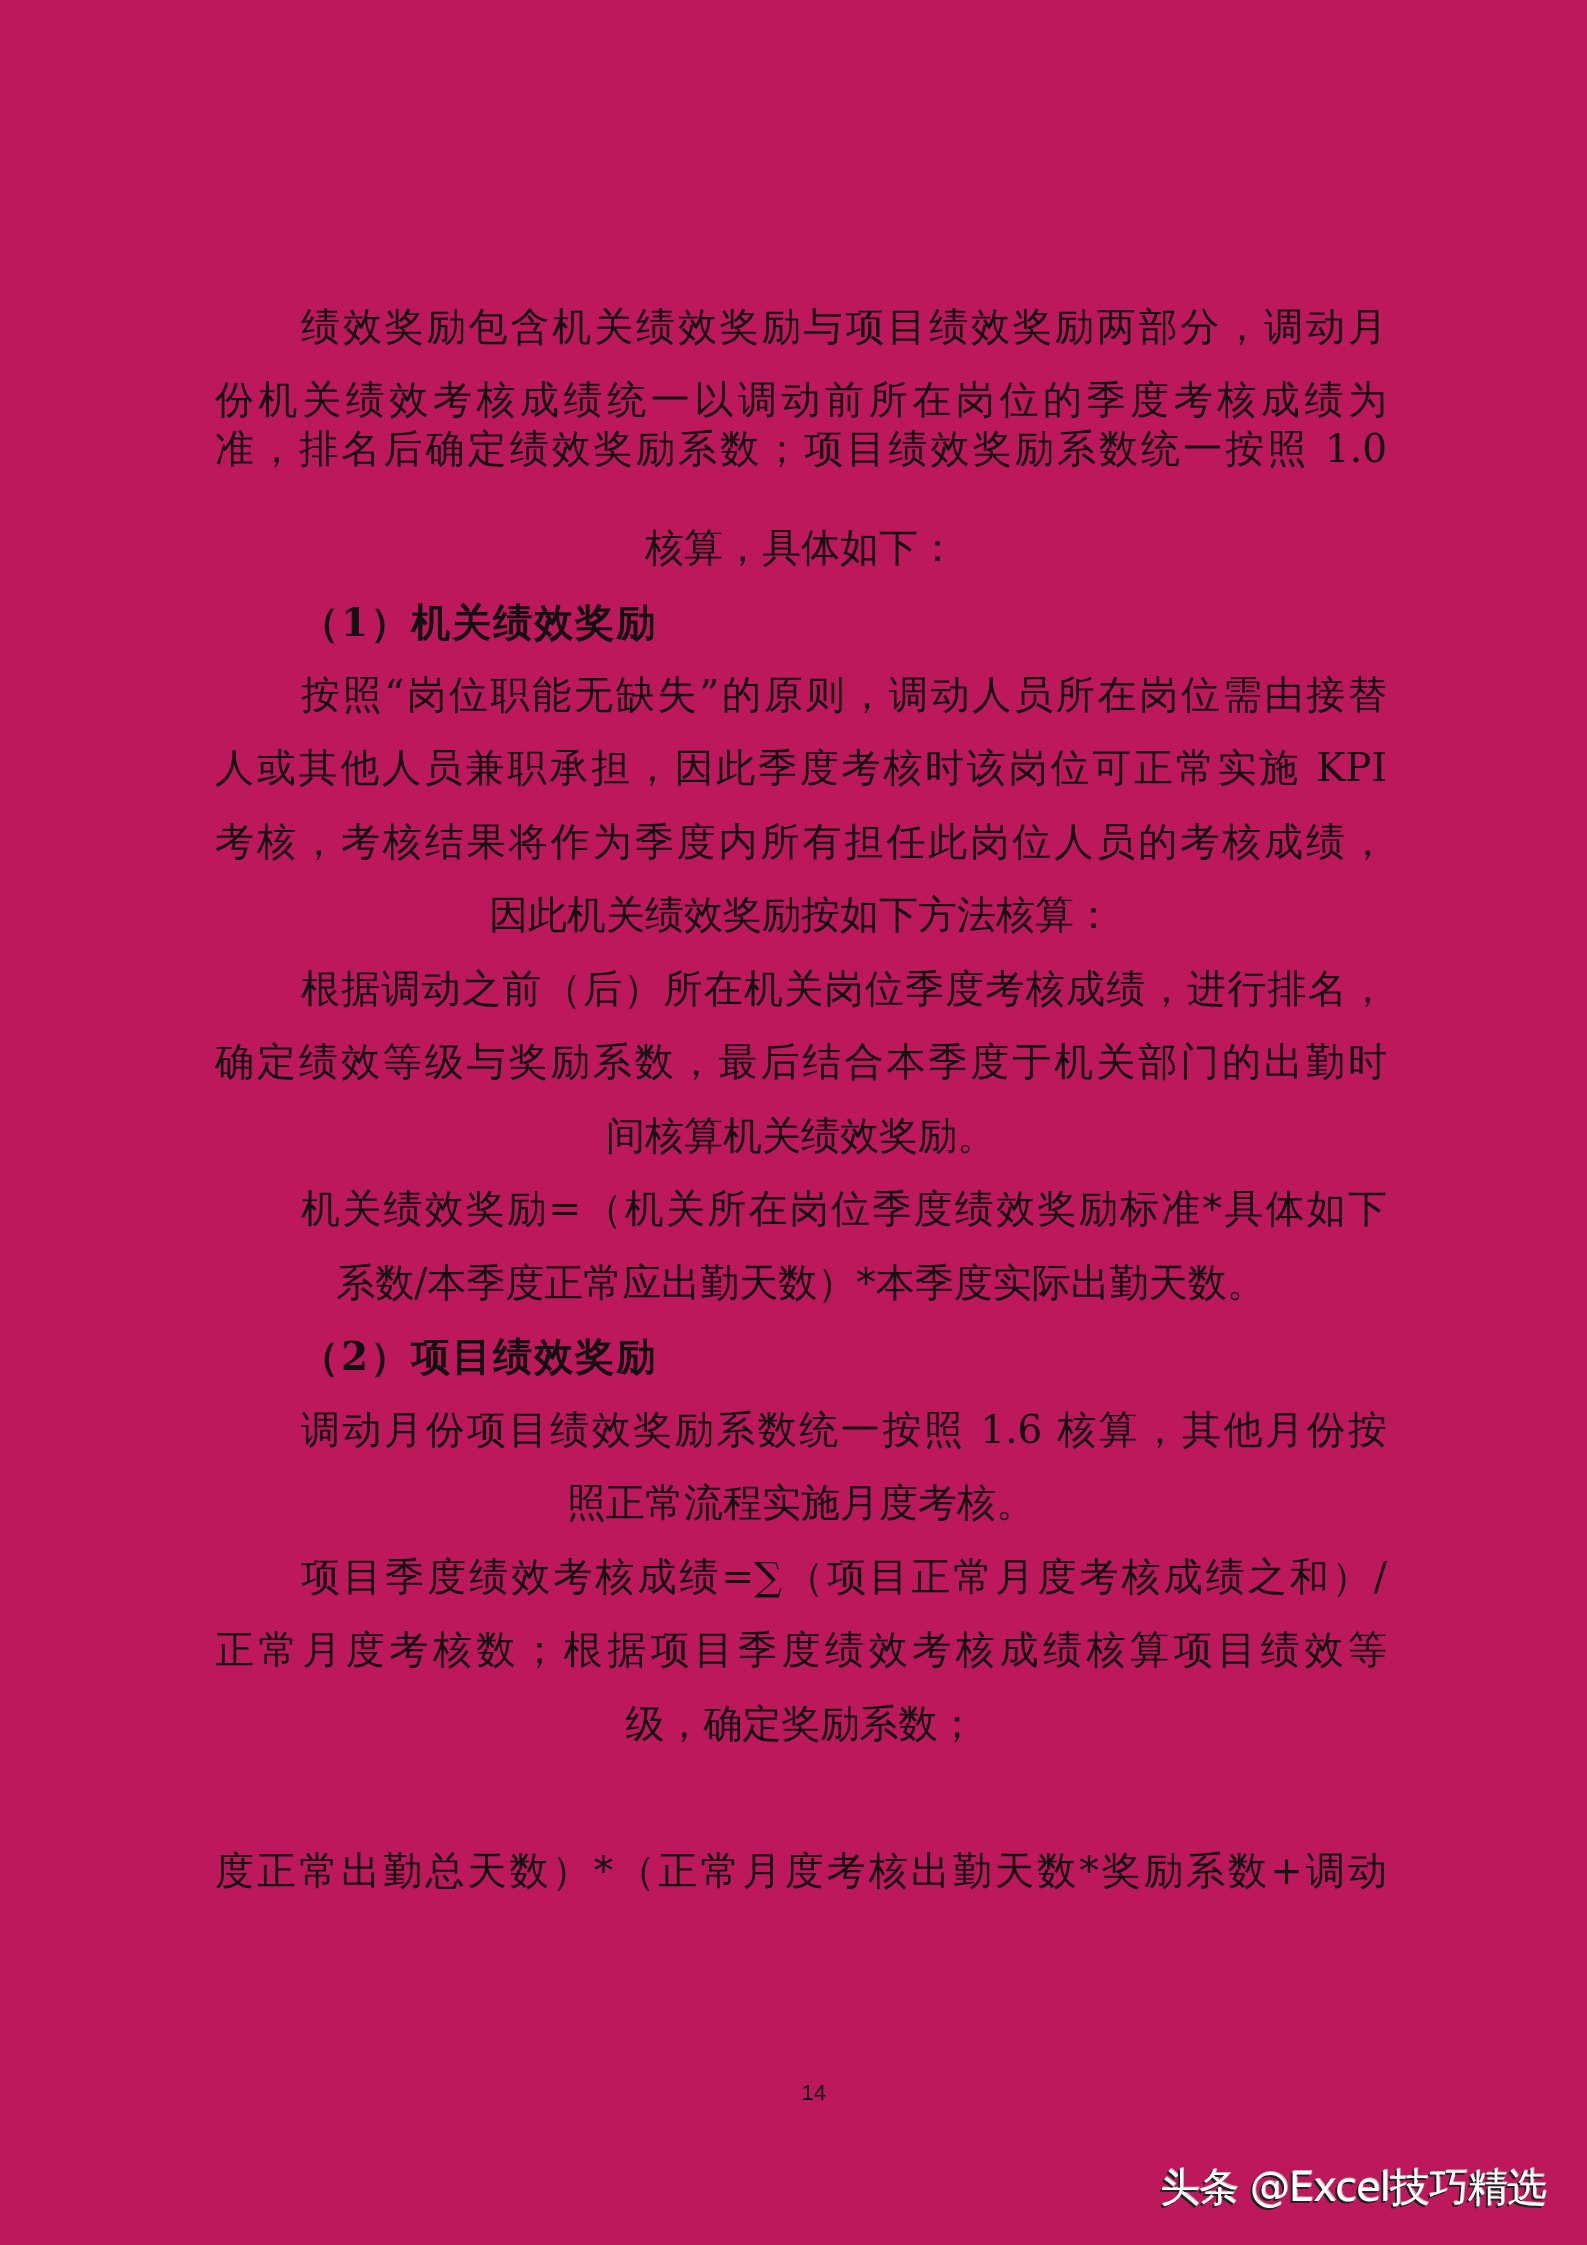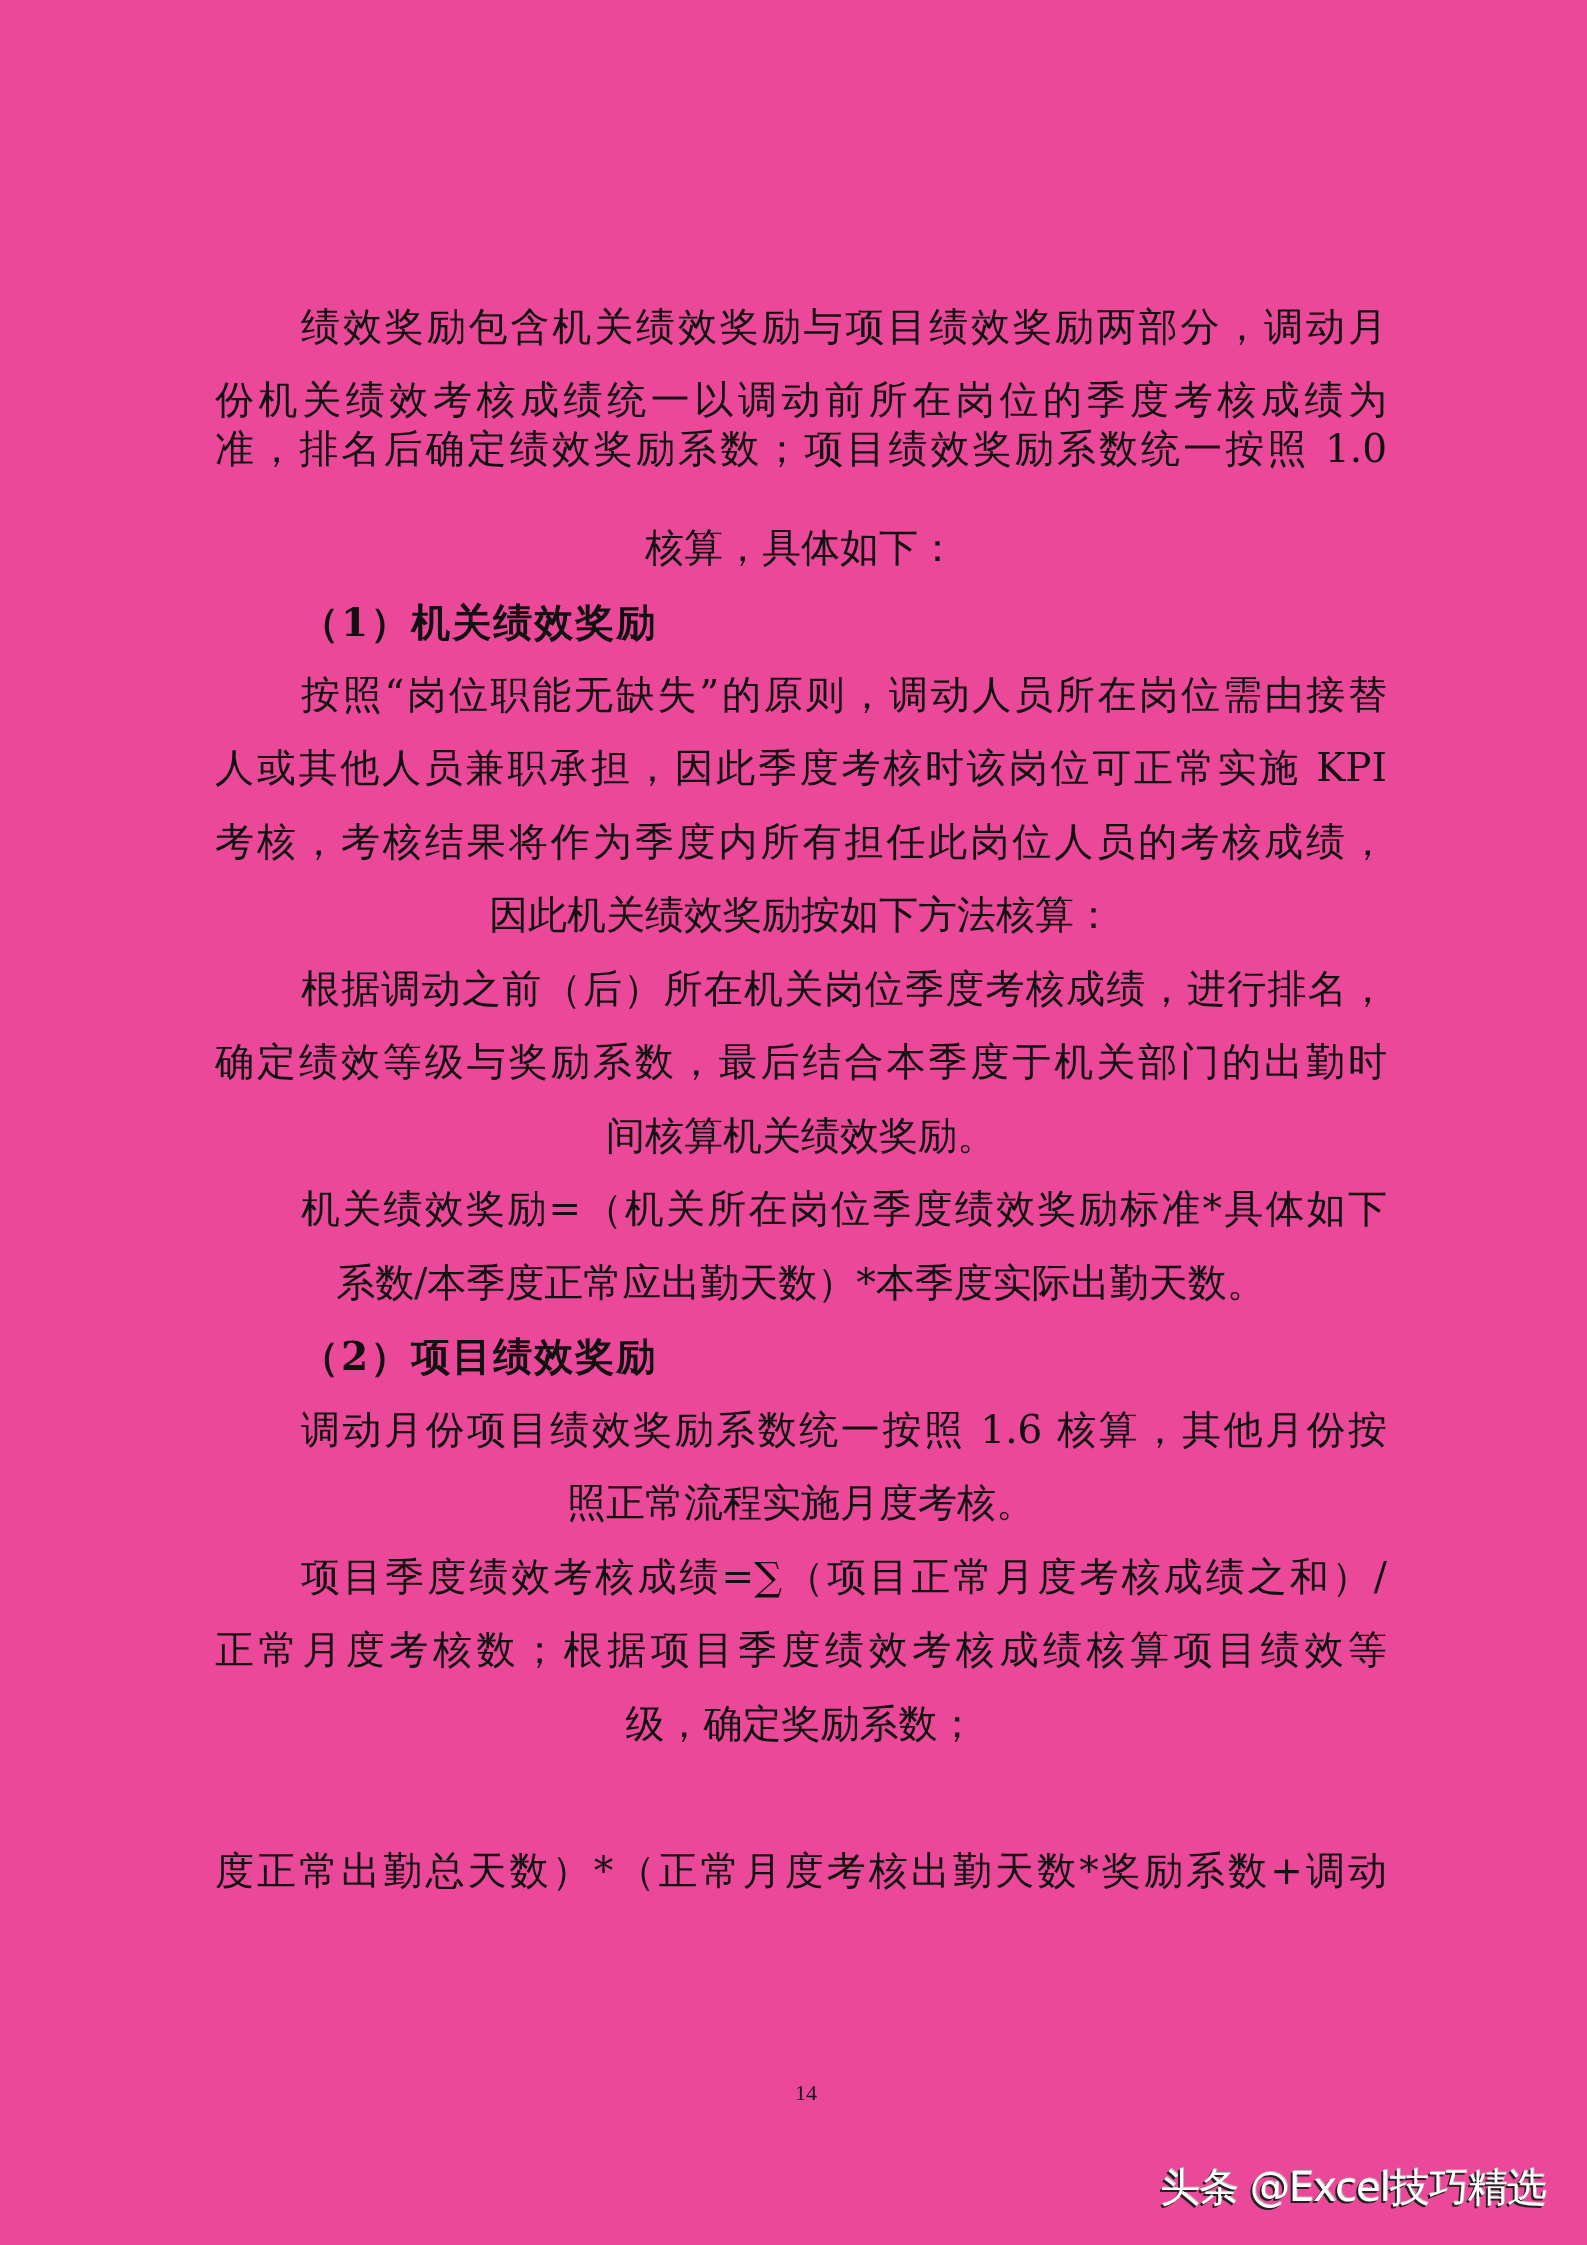--- a/index.html
+++ b/index.html
@@ -13,21 +13,21 @@
       position: relative;
       overflow: hidden;
       font-family: "DejaVu Serif", "Liberation Serif", serif;
       color: #111111;
     }
     .page {
       position: absolute;
       left: 0; top: 0;
       width: 1587px;
       height: 2245px;
-      background: #ec4899;
+      background: #be185d;
     }
     .line {
       position: absolute;
       left: 215px;
       width: 1172px;
       height: 50px;
       line-height: 50px;
       font-size: 39px;
       white-space: nowrap;
       letter-spacing: 0;
@@ -46,22 +46,22 @@
       left: 300px;
       width: auto;
       font-weight: 600;
       letter-spacing: 2px;
     }
     .page-number {
       position: absolute;
       left: 786px;
       top: 2080px;
       width: 40px;
-      text-align: center;
-      font-family: Liberation Serif, serif;
+      text-align: right;
+      font-family: Liberation Sans, sans-serif;
       font-size: 22px;
       color: #111111;
     }
     .watermark {
       position: absolute;
       left: 1150px;
       top: 2160px;
       font-family: "DejaVu Sans", "Liberation Sans", sans-serif;
       font-size: 40px;
       color: #ffffff;

